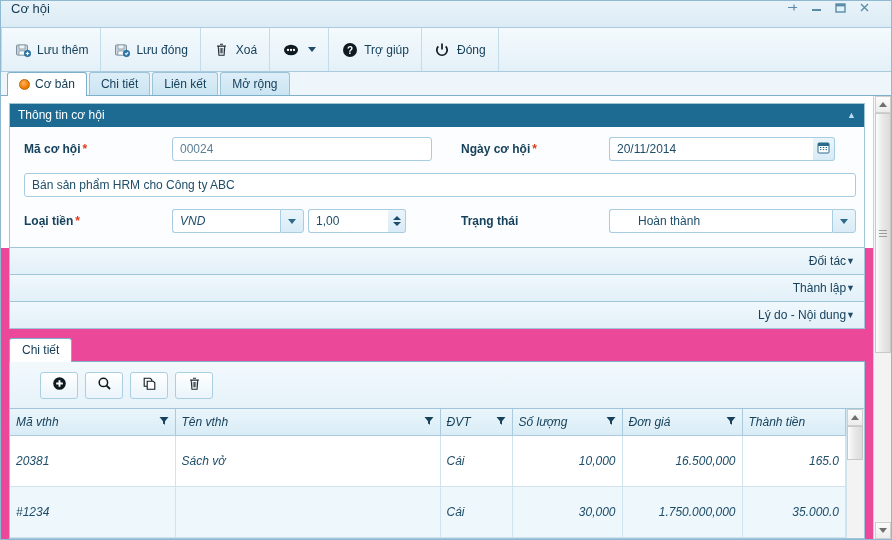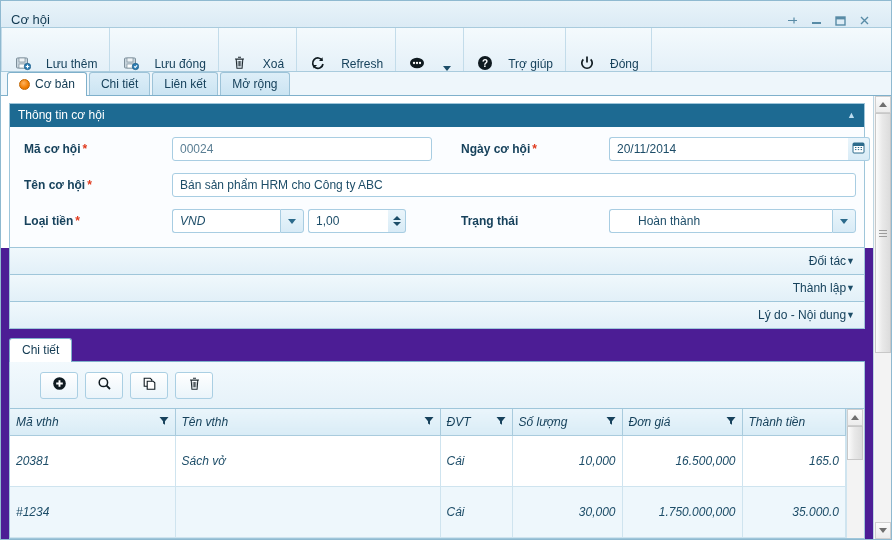--- a/index.html
+++ b/index.html
@@ -14,38 +14,38 @@
     background:#eef6fb;
     border:1px solid #8fb9d0;
     box-sizing:border-box;
     display:flex;flex-direction:column;
   }
   
   .titlebar{
     height:27px;flex:0 0 27px;
     background:linear-gradient(180deg,#e8f3f9 0%,#dbebf5 100%);
     border-bottom:1px solid #a9cbdd;
-    display:flex;align-items:flex-end;
+    display:flex;align-items:flex-start;
     padding:0 14px 0 10px;
     box-sizing:border-box;
   }
   .titlebar .title{font-size:13px;color:#123a52;flex:1;}
   .wbtns{display:flex;align-items:center;gap:11px;padding-right:6px;}
   .wbtn{width:13px;height:13px;position:relative;cursor:default;opacity:.75;}
   .wbtn svg{display:block;}
   
   .toolbar{
     height:44px;flex:0 0 44px;
     background:linear-gradient(180deg,#f4fafd 0%,#e4f0f8 100%);
     border-bottom:1px solid #a9cbdd;
     display:flex;align-items:stretch;
     box-sizing:border-box;
   }
   .tb-btn{
-    display:flex;align-items:flex-end;gap:15px;
+    display:flex;align-items:center;gap:6px;
     padding:0 12px;border-right:1px solid #c3dcea;
     cursor:default;white-space:nowrap;
     font-size:12px;color:#17425c;
   }
   .tb-btn:first-child{border-left:1px solid #c3dcea;}
   .tb-ico{width:17px;height:17px;display:flex;align-items:center;justify-content:center;}
   .tb-rest{flex:1;border-right:none;}
   .caret{
     width:0;height:0;border-left:4px solid transparent;border-right:4px solid transparent;
     border-top:5px solid #1d4d68;margin-left:3px;
@@ -71,21 +71,21 @@
   .tab.active:after{content:"";position:absolute;left:0;right:0;bottom:-1px;height:2px;background:#fff;}
   .radio-ico{
     width:11px;height:11px;border-radius:50%;
     background:radial-gradient(circle at 40% 35%,#ffb25e 0%,#f07c00 60%,#d96b00 100%);
     border:1px solid #c06400;box-sizing:border-box;
   }
   
   .bodywrap{flex:1;display:flex;min-height:0;background:#ffffff;}
   .content{
     flex:1;min-width:0;overflow:hidden;position:relative;
-    background:#4c1d95;display:flex;flex-direction:column;
+    background:#ec4899;display:flex;flex-direction:column;
   }
   .formarea{
     padding:7px 8px 0 8px;background:#ffffff;
   }
   .panel{
     border:1px solid #9fc6da;border-top:none;
     background:#fbfdff;
   }
   .panel-head{
     height:23px;line-height:23px;
@@ -109,21 +109,21 @@
   .inp{
     height:24px;box-sizing:border-box;
     border:1px solid #a8cde2;border-radius:3px;
     background:#ffffff;
     padding:0 7px;font-size:12px;color:#1d4d68;
     display:flex;align-items:center;
     font-family:"Liberation Sans",sans-serif;
   }
   .inp.code{width:260px;color:#5b7f94;}
   .inp.wide{flex:1;}
-  .inp.date{width:239px;}
+  .inp.date{width:204px;}
   .cbo{display:flex;align-items:stretch;}
   .cbo .inp{border-radius:3px 0 0 3px;border-right:none;}
   .cbo-btn{
     width:22px;border:1px solid #a8cde2;border-radius:0 3px 3px 0;
     background:linear-gradient(180deg,#eaf5fb 0%,#d8ebf6 100%);
     display:flex;align-items:center;justify-content:center;
   }
   .cbo-btn .caret{border-top-color:#2c6b8c;margin:0;}
   .field-btn{
     width:22px;height:24px;box-sizing:border-box;
@@ -278,30 +278,20 @@
     <div class="tb-btn">
       <span class="tb-ico">
         <svg width="15" height="15" viewBox="0 0 15 15">
           <path d="M3 4h9M6 2.3h3M4.2 4.3l.7 9h5.2l.7-9z" fill="none" stroke="#1f2a30" stroke-width="1.05"></path>
           <path d="M6.2 6v5.3M7.5 6v5.3M8.8 6v5.3" stroke="#1f2a30" stroke-width=".75"></path>
         </svg>
       </span>
       <span>Xoá</span>
     </div>
 
-    <div class="tb-btn">
-      <span class="tb-ico">
-        <svg width="16" height="16" viewBox="0 0 16 16">
-          <path d="M12.4 5.6A5.2 5.2 0 1 0 13 9" fill="none" stroke="#0f1a20" stroke-width="1.7"></path>
-          <path d="M12.6 2.3v3.6h-3.6z" fill="#0f1a20"></path>
-          <path d="M3.5 13.6v-3.6h3.6z" fill="#0f1a20"></path>
-        </svg>
-      </span>
-      <span>Refresh</span>
-    </div>
 
     <div class="tb-btn">
       <span class="tb-ico">
         <svg width="16" height="16" viewBox="0 0 16 16">
           <ellipse cx="8" cy="8" rx="7" ry="5.3" fill="#0f1a20"></ellipse>
           <circle cx="5" cy="8" r="1.15" fill="#fff"></circle>
             <circle cx="8" cy="8" r="1.15" fill="#fff"></circle>
             <circle cx="11" cy="8" r="1.15" fill="#fff"></circle>
         </svg>
       </span>
@@ -378,23 +368,20 @@
                         <rect x="1" y="2" width="11" height="3" fill="#2c6b8c"></rect>
                         <path d="M3 6.5h1.4M5.8 6.5h1.4M8.6 6.5h1.4M3 8.6h1.4M5.8 8.6h1.4M8.6 8.6h1.4" stroke="#2c6b8c" stroke-width="1"></path>
                       </svg>
                     </span>
                   </div>
                 </div>
               </div>
             </div>
 
             <div class="frow">
-              <label class="fl">
-                <span>Tên cơ hội</span><span class="req">*</span>
-              </label>
               <div class="inp wide">Bán sản phẩm HRM cho Công ty ABC</div>
             </div>
 
             <div class="frow">
               <div class="fcol left">
                 <label class="fl">
                   <span>Loại tiền</span><span class="req">*</span>
                 </label>
                 <div class="cbo">
                   <div class="inp" style="width:108px;font-style:italic;">VND</div>

